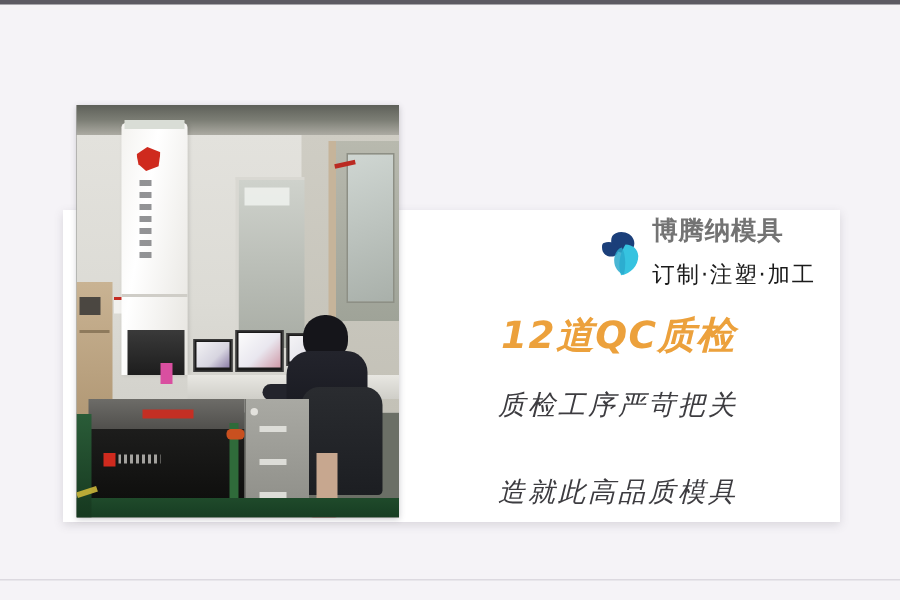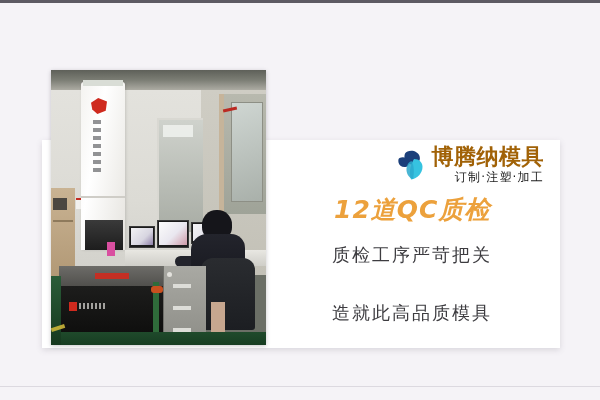--- a/index.html
+++ b/index.html
@@ -279,55 +279,56 @@
   }
   .logo-mark {
     position: relative;
     width: 28px; height: 30px;
     flex: none;
   }
   .logo-mark svg { display:block; }
   .logo-words { line-height: 1; }
   .logo-name {
     font-family: "DejaVu Sans", sans-serif;
-    font-size: 22px;
+    font-size: 17px;
     font-weight: bold;
-    color: #a16207;
+    color: #737373;
     letter-spacing: 0.5px;
     white-space: nowrap;
   }
   .logo-sub {
     font-family: "DejaVu Sans", sans-serif;
-    font-size: 12px;
+    font-size: 15px;
     color: #1b1b1b;
     letter-spacing: 1.2px;
-    margin-top: 3px;
+    margin-top: 13px;
     white-space: nowrap;
     text-align: right;
   }
 
   
   .headline {
     position: absolute;
     left: 16px;
-    top: 53px;
+    top: 67px;
     font-family: "DejaVu Sans", sans-serif;
     font-size: 25px;
     font-weight: bold;
     font-style: italic;
     color: #eca13c;
     letter-spacing: 1px;
     white-space: nowrap;
   }
 
   
   .body-lines {
     position: absolute;
     left: 14px;
-    top: 106px;
+    top: 122px;
+    font-style: italic;
   }
   .body-line {
     font-family: "DejaVu Serif", serif;
     font-size: 18px;
     color: #3d3c40;
     letter-spacing: 2px;
     line-height: 1;
     white-space: nowrap;
   }
   .body-line + .body-line { margin-top: 40px; }

